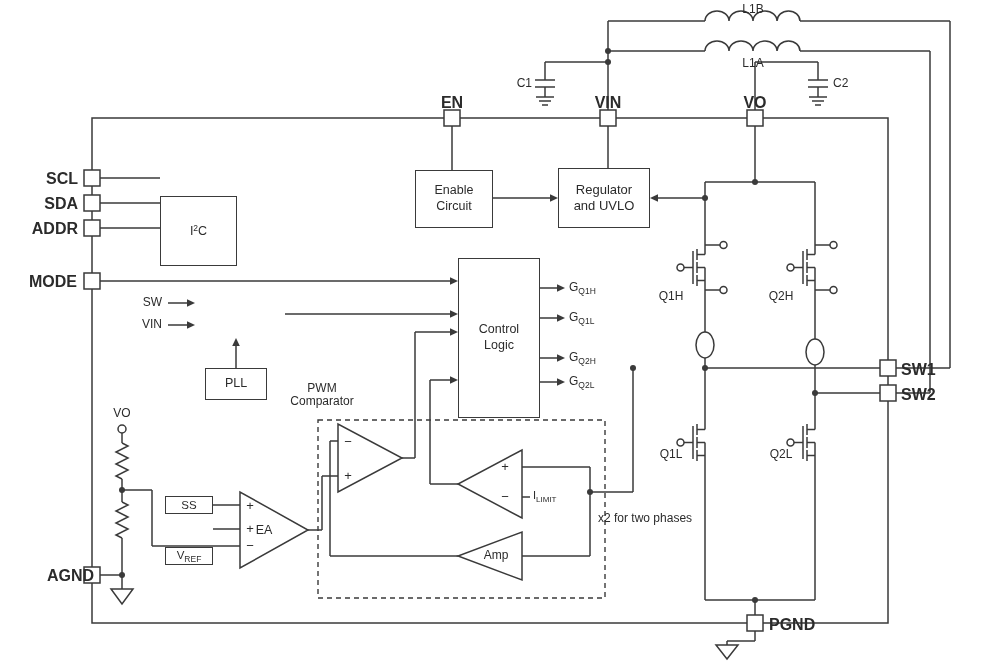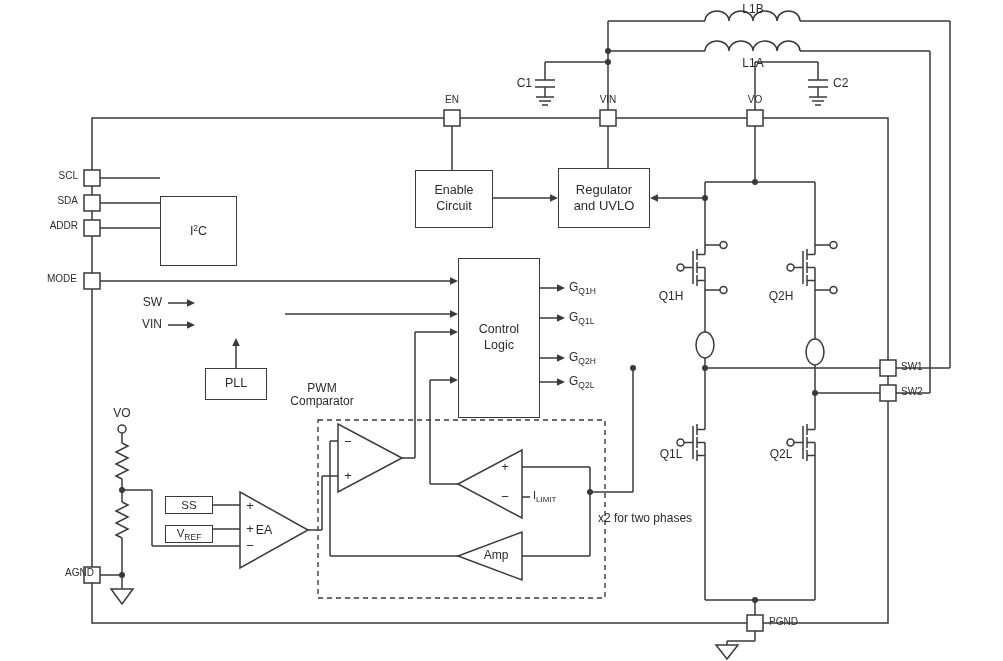--- a/index.html
+++ b/index.html
@@ -1,21 +1,21 @@
 <!DOCTYPE html>
 <html><head>
 <meta charset="utf-8">
 <style>
   html,body{margin:0;padding:0;background:#fff;}
   .stage{position:relative;width:1003px;height:661px;background:#fff;
          font-family:"Liberation Sans",sans-serif;color:#2b2b2b;overflow:hidden;}
   .stage svg{position:absolute;left:0;top:0;z-index:1;}
   .lbl{position:absolute;z-index:3;font-size:12px;line-height:1.12;color:#2b2b2b;white-space:nowrap;}
   .c{text-align:center;} .r{text-align:right;} .l{text-align:left;}
-  .pinlbl{font-weight:normal;font-size:10px;}
+  .pinlbl{font-weight:bold;font-size:16px;}
   .blk{position:absolute;z-index:2;box-sizing:border-box;border:1.5px solid #3a3a3a;background:#fff;
        display:flex;align-items:center;justify-content:center;text-align:center;
        font-size:12.5px;line-height:1.25;color:#2b2b2b;}
   .small{font-size:11.5px;}
   .sign{position:absolute;z-index:3;width:14px;text-align:center;font-size:13px;color:#2b2b2b;}
   sub{font-size:8.5px;vertical-align:-3px;} sup{font-size:8.5px;vertical-align:4px;}
   .note{font-size:12px;}
   svg line,svg path,svg rect,svg polygon,svg ellipse,svg circle{stroke:#3a3a3a;stroke-width:1.5;fill:none;}
   svg .dot{fill:#3a3a3a;stroke:none;}
   svg .ah{fill:#3a3a3a;stroke:none;}
@@ -297,21 +297,21 @@
 </div>
 <div class="blk" style="left:458px;top:258px;width:82px;height:160px;">
   <div>
     <div>Control</div>
     <div>Logic</div>
   </div>
 </div>
 <div class="blk small" style="left:165px;top:496px;width:48px;height:18px;">
   <div>SS</div>
 </div>
-<div class="blk small" style="left:165px;top:525px;width:48px;height:18px;">
+<div class="blk small" style="left:165px;top:547px;width:48px;height:18px;">
   <div><span>V</span><sub>REF</sub></div>
 </div>
 
 <div class="lbl pinlbl r" style="left:30px;top:170px;width:48px;">SCL</div>
 <div class="lbl pinlbl r" style="left:30px;top:195px;width:48px;">SDA</div>
 <div class="lbl pinlbl r" style="left:24px;top:220px;width:54px;">ADDR</div>
 <div class="lbl pinlbl r" style="left:21px;top:273px;width:56px;">MODE</div>
 <div class="lbl pinlbl r" style="left:38px;top:567px;width:56px;">AGND</div>
 <div class="lbl pinlbl c" style="left:430px;top:94px;width:44px;">EN</div>
 <div class="lbl pinlbl c" style="left:586px;top:94px;width:44px;">VIN</div>

